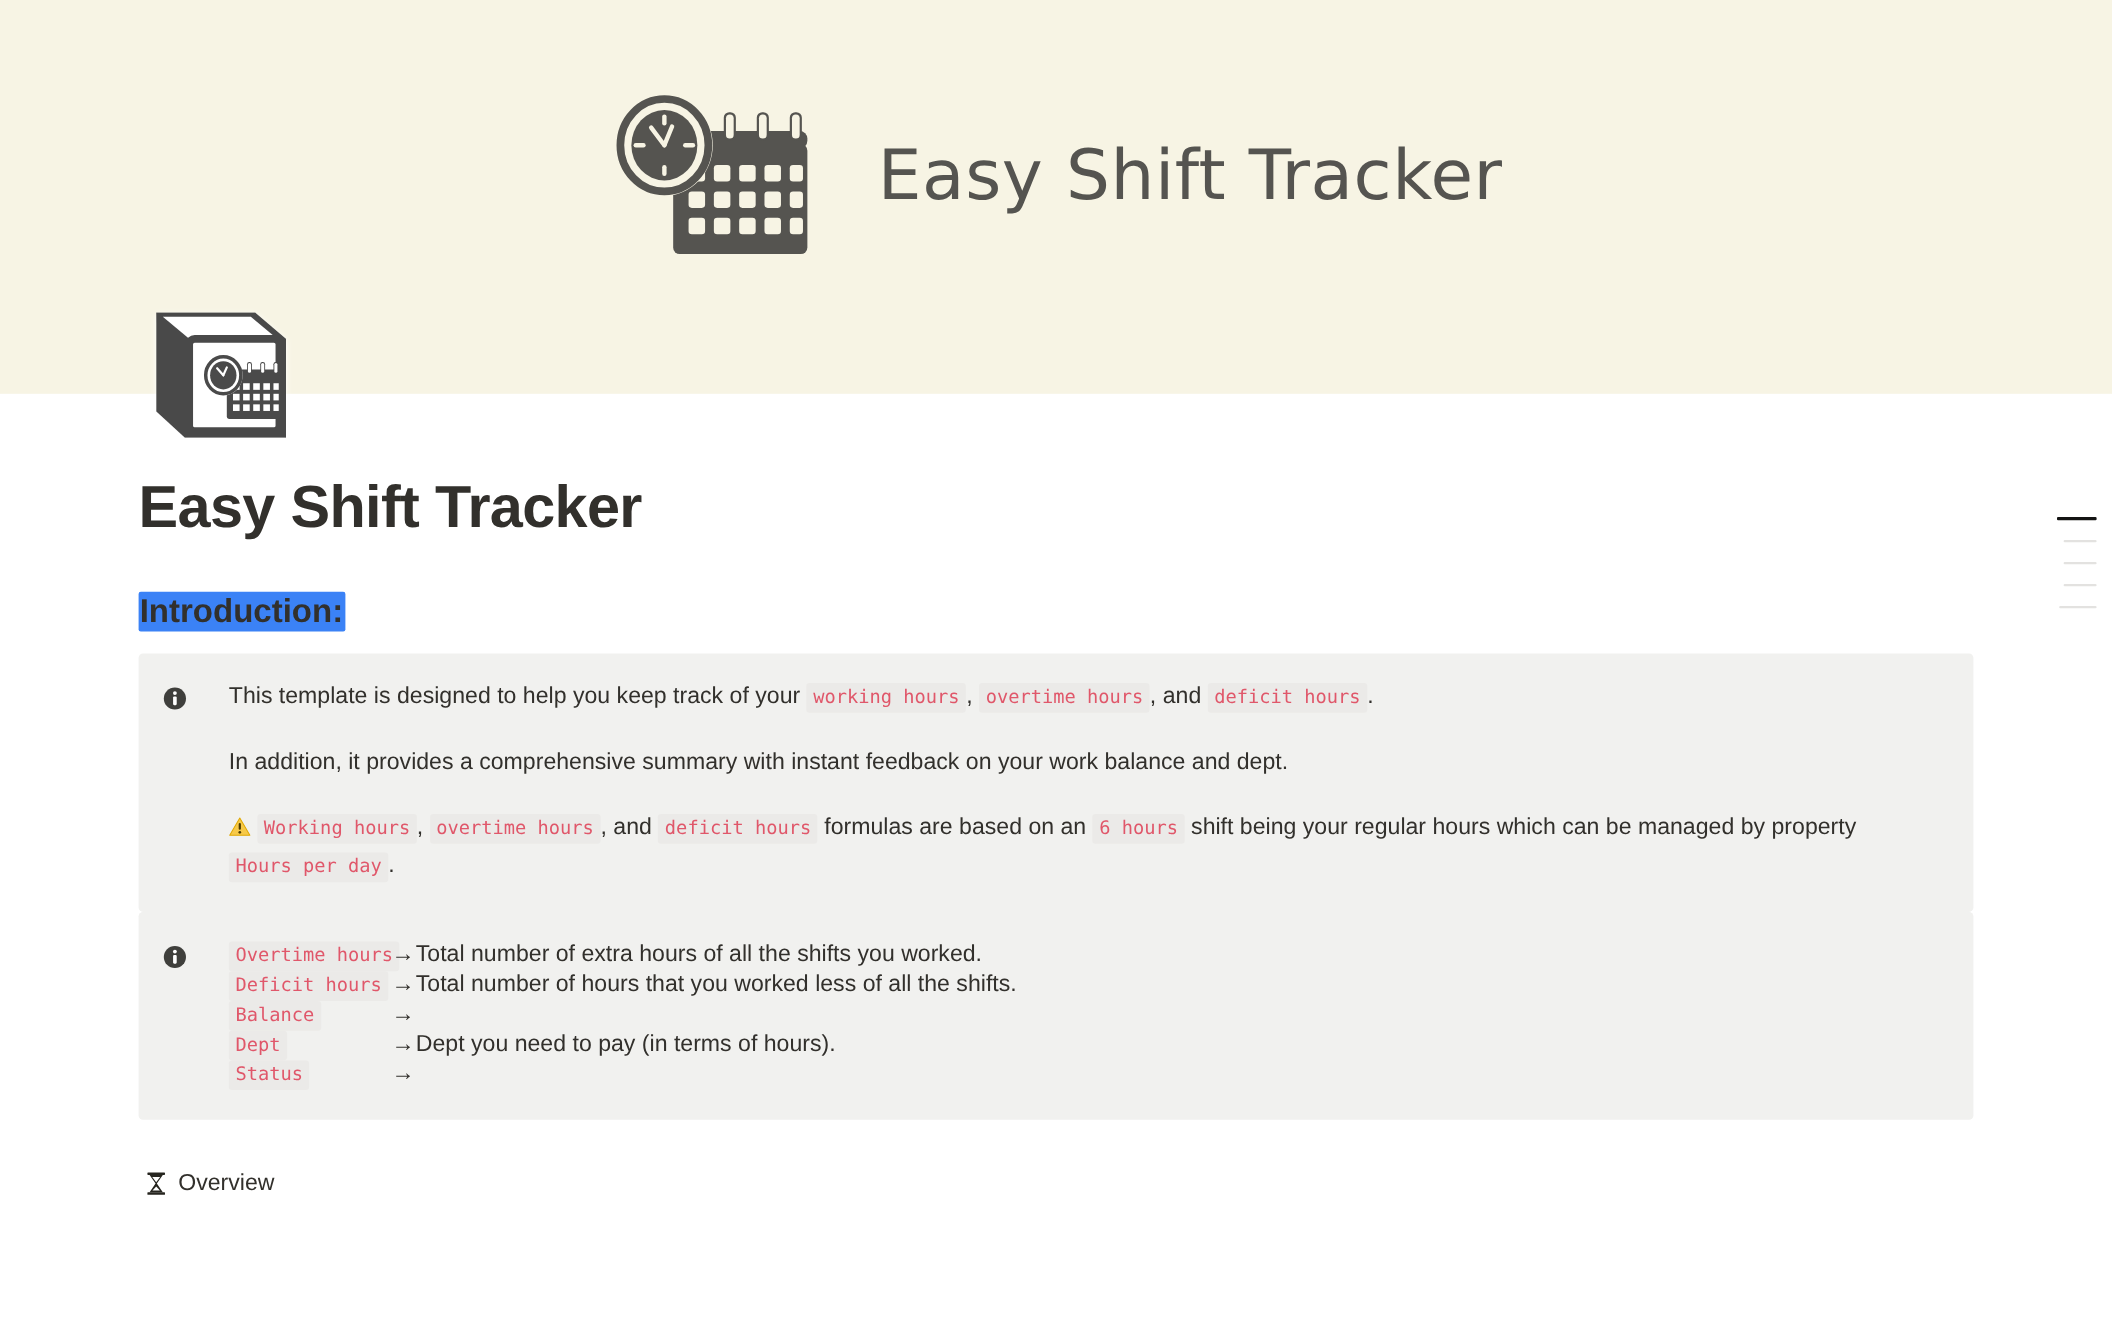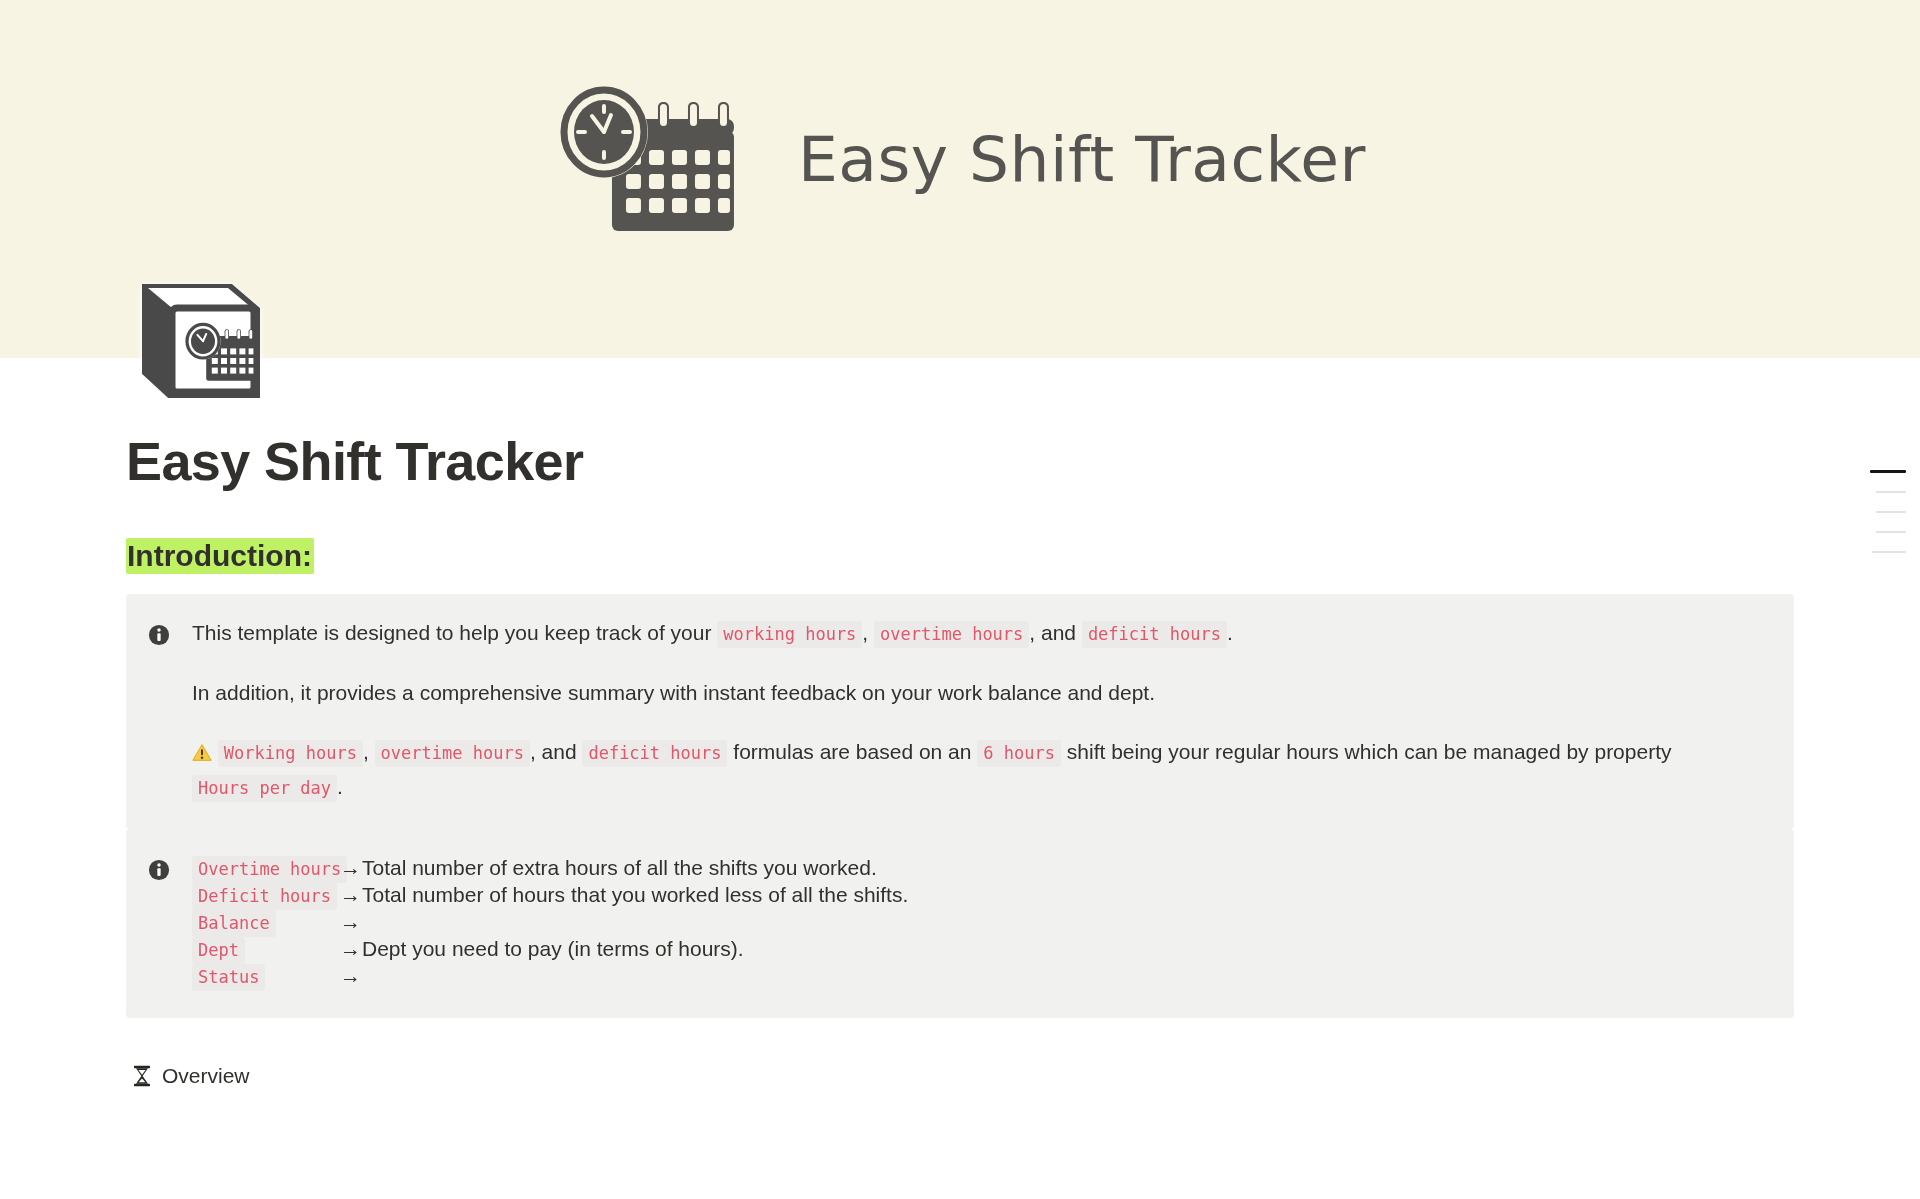--- a/index.html
+++ b/index.html
@@ -75,35 +75,35 @@
   h2.section-heading {
     margin: 0;
     padding: 0;
     font-size: 30px;
     line-height: 40px;
     font-weight: 700;
     color: #32302c;
     display: inline-block;
   }
   .hl-blue {
-    background: #bef264;
+    background: #3b82f6;
     padding: 1px 2px 2px 1px;
     border-radius: 2px;
   }
   .heading-wrap { margin-top: 44px; margin-bottom: 18px; }
   .heading-wrap.summary { margin-top: 44px; }
 
   
   .callout {
     background: #f1f1ef;
     border-radius: 4px;
     padding: 22px 22px 24px 22px;
     display: flex;
     align-items: flex-start;
-    gap: 0;
+    gap: 16px;
   }
   .callout-icon {
     flex: 0 0 auto;
     width: 22px;
     height: 22px;
     margin-top: 8px;
     margin-right: 22px;
   }
   .callout-body {
     flex: 1 1 auto;

